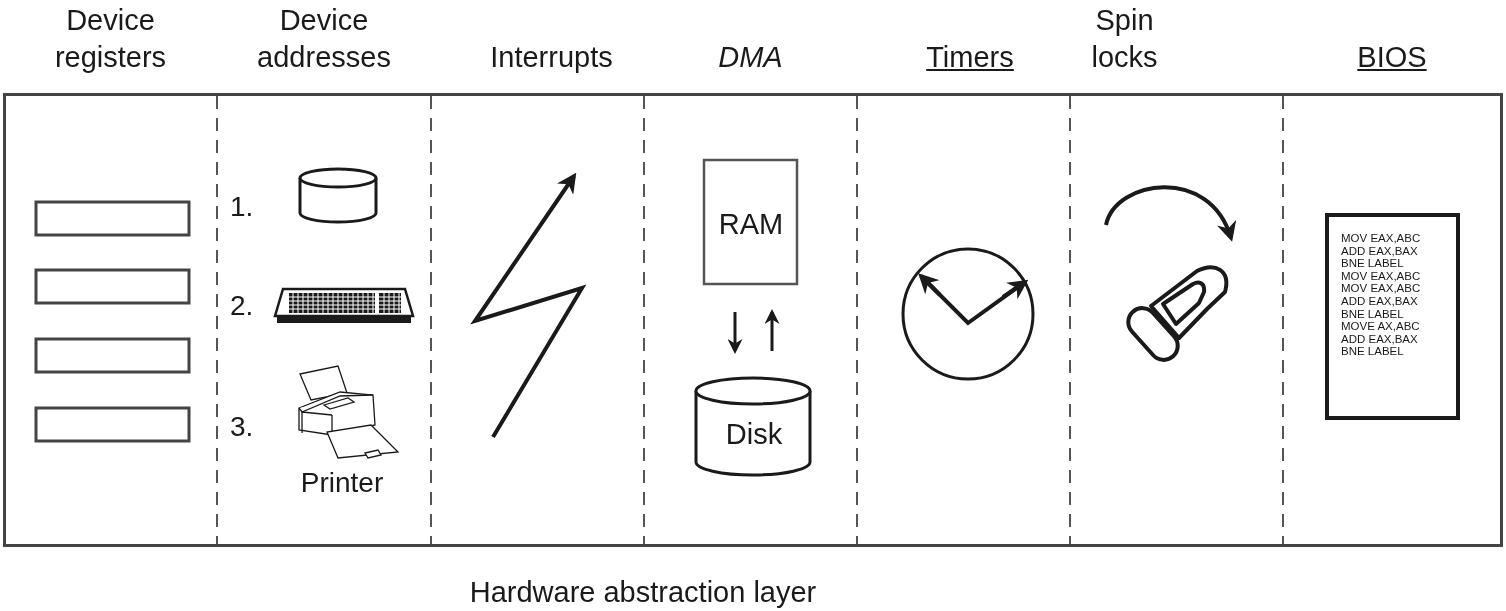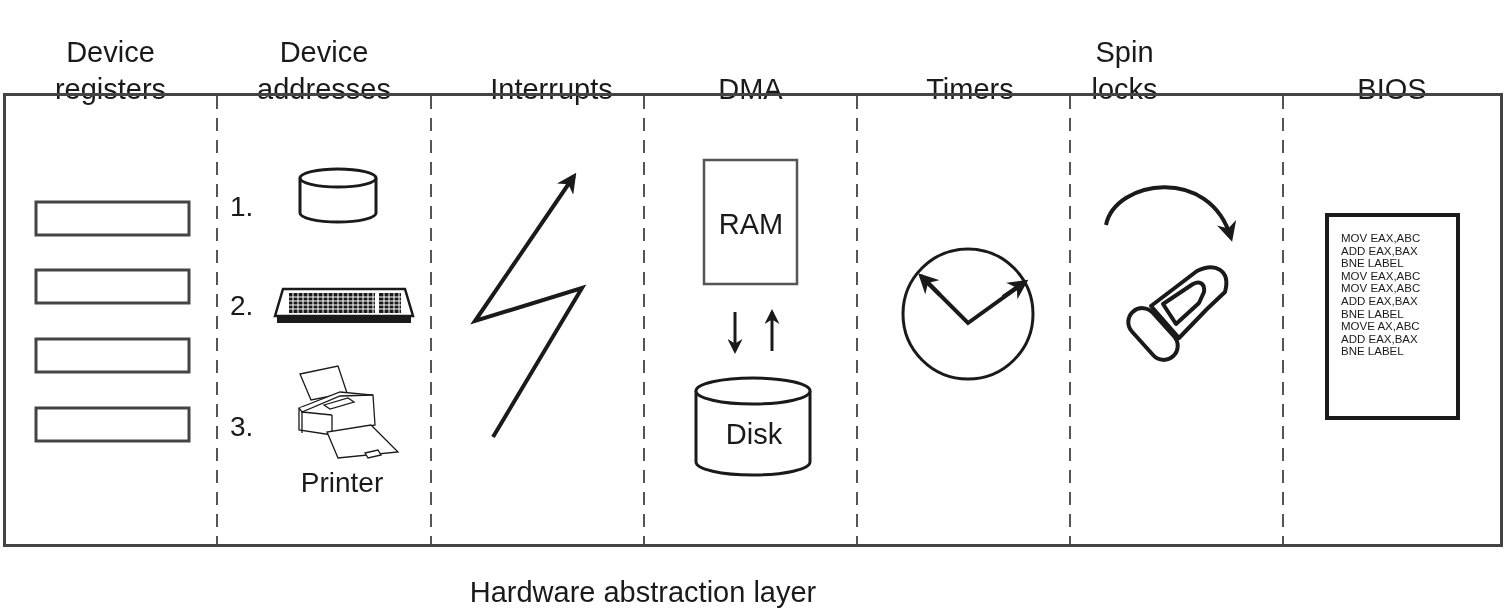--- a/index.html
+++ b/index.html
@@ -1,38 +1,38 @@
 <!DOCTYPE html>
 <html><head>
   <meta charset="utf-8">
   <style>
     html, body { margin: 0; padding: 0; background: #ffffff; }
     body { width: 1506px; height: 611px; position: relative; overflow: hidden;
            font-family: "Liberation Sans", sans-serif; color: #1a1a1a; }
     .col-label { position: absolute; top: 2px; text-align: center; font-size: 29px;
                  line-height: 37px; white-space: pre-line; display: flex; align-items: flex-end;
-                 justify-content: center; height: 74px; margin-top: 32px; }
+                 justify-content: center; height: 74px; }
     .caption { position: absolute; left: 0; width: 1286px; top: 574px; text-align: center;
                font-size: 29px; line-height: 36px; }
     svg#diagram { position: absolute; left: 0; top: 0; }
     .svgtext { font-family: "Liberation Sans", sans-serif; fill: #1a1a1a; }
   </style>
 </head>
 <body>
 
 <div class="col-label" style="left:4px;width:213px;">Device
 registers</div>
 <div class="col-label" style="left:217px;width:214px;">Device
 addresses</div>
 <div class="col-label" style="left:445px;width:213px;">Interrupts</div>
-<div class="col-label" style="left:644px;width:213px;">DMA</div>
-<div class="col-label" style="left:857px;width:226px;">Timers</div>
+<div class="col-label" style="left:644px;width:213px;font-style:italic;">DMA</div>
+<div class="col-label" style="left:857px;width:226px;text-decoration:underline;">Timers</div>
 <div class="col-label" style="left:1018px;width:213px;">Spin
 locks</div>
-<div class="col-label" style="left:1283px;width:218px;">BIOS</div>
+<div class="col-label" style="left:1283px;width:218px;text-decoration:underline;">BIOS</div>
 
 <svg id="diagram" width="1506" height="611" viewBox="0 0 1506 611">
   <defs>
     <marker id="arrowhead" viewBox="0 0 10 10" refX="8" refY="5" markerWidth="5" markerHeight="5" orient="auto-start-reverse">
       <path d="M0,0 L10,5 L0,10 L3,5 Z" fill="#1a1a1a"></path>
     </marker>
   </defs>
 
   <rect x="4.5" y="94.5" width="1497" height="451" fill="none" stroke="#444" stroke-width="3"></rect>
 

